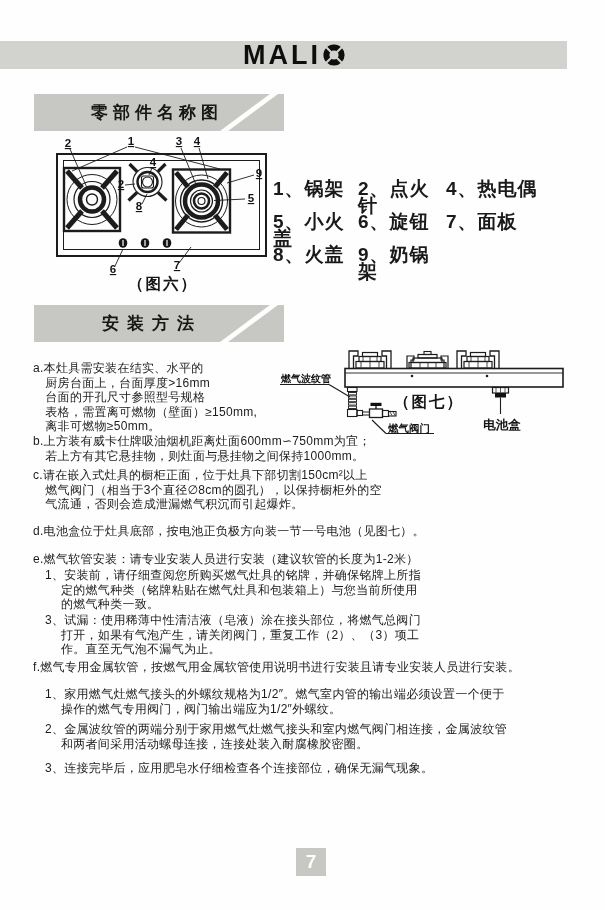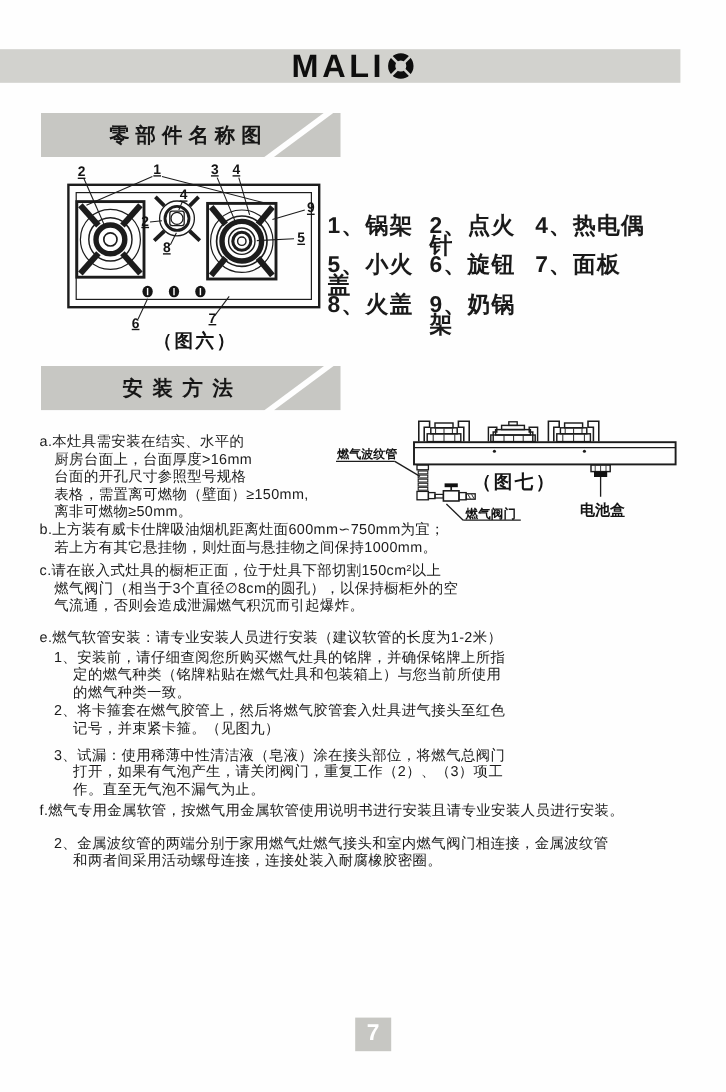--- a/index.html
+++ b/index.html
@@ -248,29 +248,31 @@
     <div class="para" style="">a.本灶具需安装在结实、水平的
 　厨房台面上，台面厚度&gt;16mm
 　台面的开孔尺寸参照型号规格
 　表格，需置离可燃物（壁面）≥150mm,
 　离非可燃物≥50mm。</div>
     <div class="para" style="margin-bottom:5px;">b.上方装有威卡仕牌吸油烟机距离灶面600mm∽750mm为宜；
 　若上方有其它悬挂物，则灶面与悬挂物之间保持1000mm。</div>
     <div class="para" style="margin-bottom:12px;">c.请在嵌入式灶具的橱柜正面，位于灶具下部切割150cm²以上
 　燃气阀门（相当于3个直径∅8cm的圆孔），以保持橱柜外的空
 　气流通，否则会造成泄漏燃气积沉而引起爆炸。</div>
+    <div class="para" style="margin-bottom:13px;">d.电池盒位于灶具底部，按电池正负极方向装一节一号电池（见图七）。</div>
     <div class="para" style="margin-bottom:2px;">e.燃气软管安装：请专业安装人员进行安装（建议软管的长度为1-2米）</div>
     <div class="para sub" style="margin-bottom:1px;">1、安装前，请仔细查阅您所购买燃气灶具的铭牌，并确保铭牌上所指
 　 定的燃气种类（铭牌粘贴在燃气灶具和包装箱上）与您当前所使用
 　 的燃气种类一致。</div>
-    <div class="para sub" style="margin-bottom:7px;">2、将卡箍套在燃气胶管上，然后将燃气胶管套入灶具进气接头至红色
-　 记号，并束紧卡箍。（见图九）</div>
     <div class="para sub" style="margin-bottom:3px;">3、试漏：使用稀薄中性清洁液（皂液）涂在接头部位，将燃气总阀门
 　 打开，如果有气泡产生，请关闭阀门，重复工作（2）、（3）项工
 　 作。直至无气泡不漏气为止。</div>
     <div class="para" style="margin-bottom:13px;">f.燃气专用金属软管，按燃气用金属软管使用说明书进行安装且请专业安装人员进行安装。</div>
+    <div class="para sub" style="margin-bottom:6px;">1、家用燃气灶燃气接头的外螺纹规格为1/2″。燃气室内管的输出端必须设置一个便于
+　 操作的燃气专用阀门，阀门输出端应为1/2″外螺纹。</div>
     <div class="para sub" style="margin-bottom:9px;">2、金属波纹管的两端分别于家用燃气灶燃气接头和室内燃气阀门相连接，金属波纹管
 　 和两者间采用活动螺母连接，连接处装入耐腐橡胶密圈。</div>
+    <div class="para sub">3、连接完毕后，应用肥皂水仔细检查各个连接部位，确保无漏气现象。</div>
   </div>
 
   <div class="page-num">7</div>
 
 </div>
 
 </body></html>

